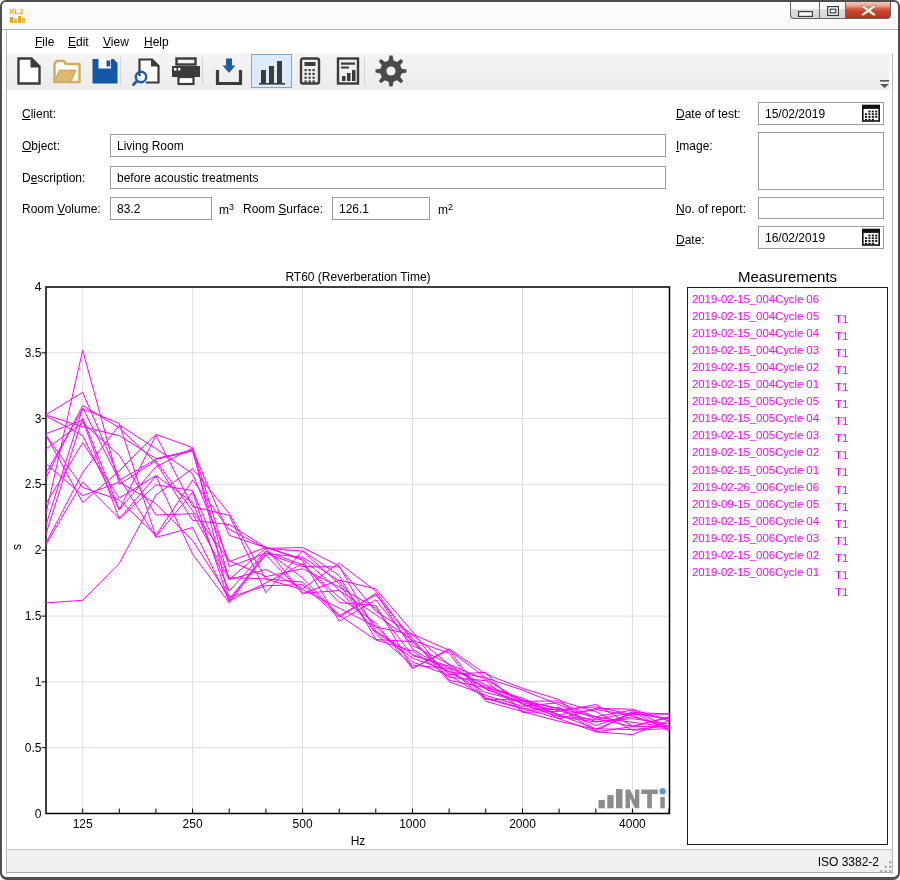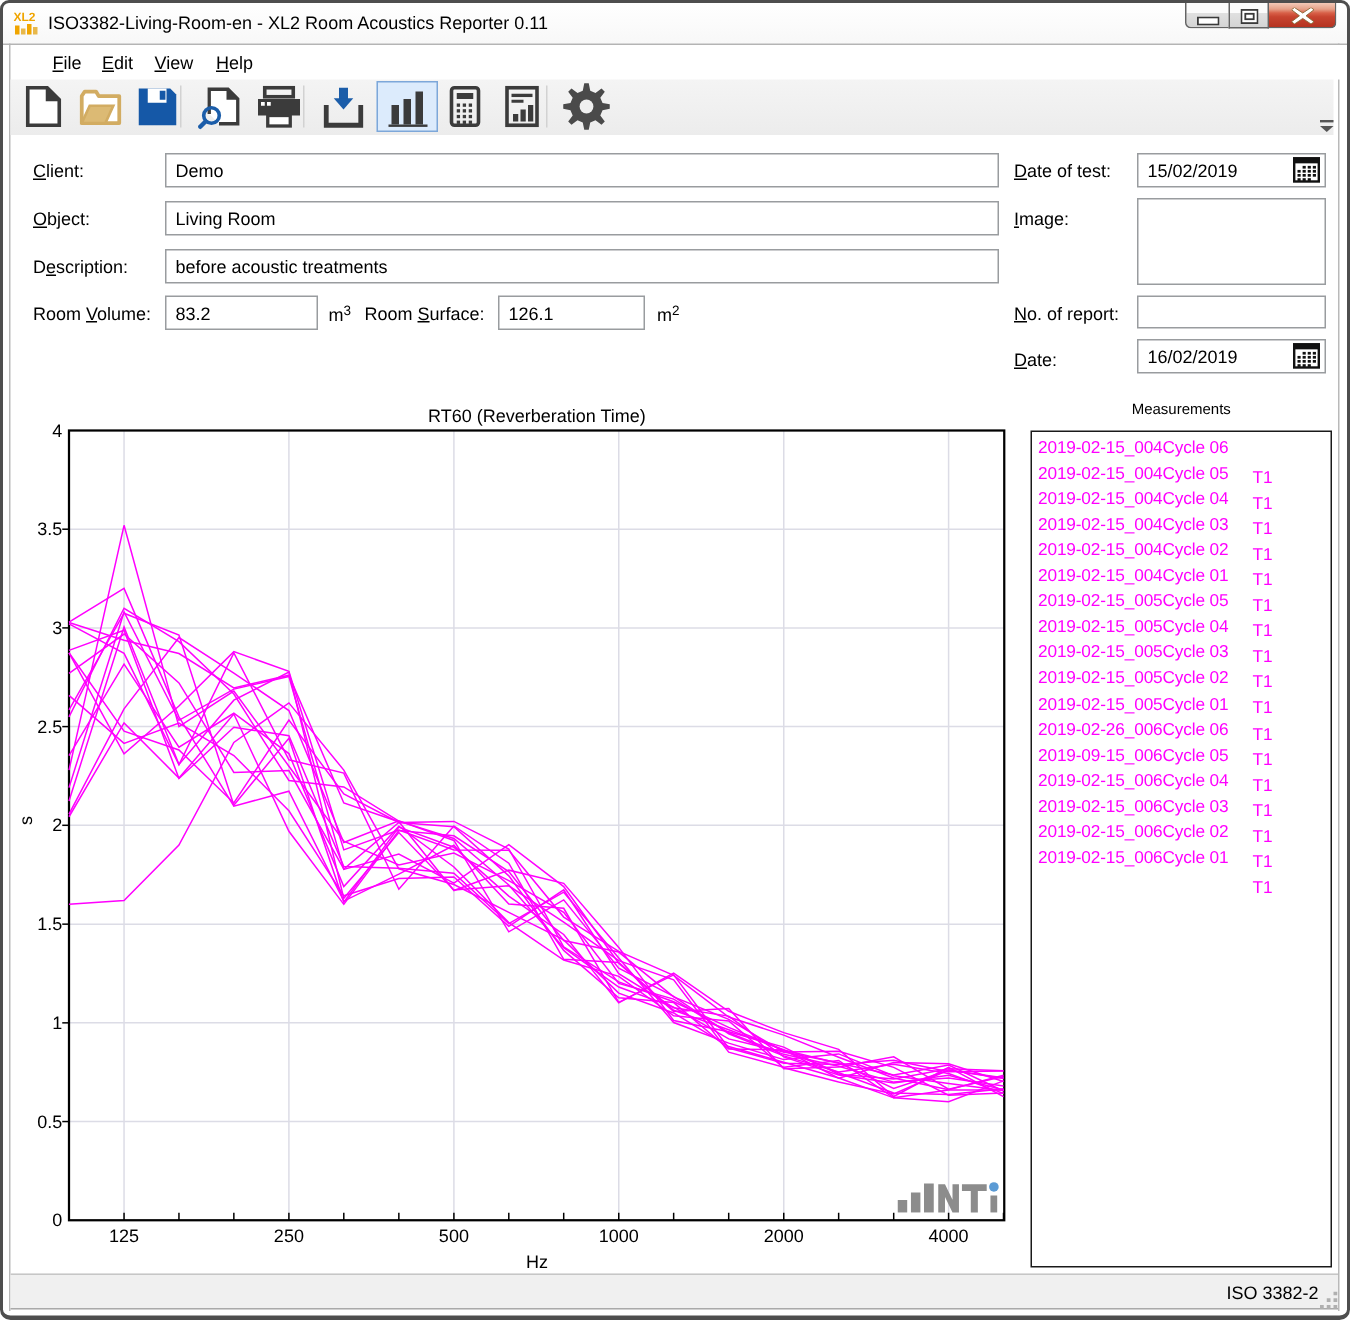--- a/index.html
+++ b/index.html
@@ -28,42 +28,41 @@
 #tbsel { position:absolute; left:244px; top:1px; width:41px; height:34px; background:#dcebfc; border:1px solid #7da7d9; }
 #tbover { position:absolute; left:871px; top:27px; width:14px; height:10px; color:#444; }
 
 .lbl { position:absolute; font-size:12px; color:#000; }
 .inp { position:absolute; border:1px solid #999c9f; background:#fff; font-size:12px; padding:4px 0 0 6px; }
 .sup { font-size:9px; vertical-align:4px; }
 
 #chartsvg { position:absolute; left:0; top:260px; }
 #chartsvg text { font-family:"Liberation Sans",sans-serif; font-size:12px; fill:#000; }
 
-#meas-title { position:absolute; left:687px; top:268px; width:201px; text-align:center; font-size:10px; }
+#meas-title { position:absolute; left:687px; top:268px; width:201px; text-align:center; font-size:15px; }
 #measbox { position:absolute; left:687px; top:287px; width:201px; height:558px; border:1px solid #1a1a1a; background:#fff; }
 .mrow { position:absolute; left:692px; height:17px; font-size:11.5px; letter-spacing:-0.1px; color:#ff00ff; white-space:pre; }
 .mrow .t1 { position:absolute; left:143px;margin-top:20px; }
 
 #statusbar { position:absolute; left:7px; top:849px; width:885px; height:24px; background:#f0f0f0; border-top:1px solid #c6c6c6; border-bottom:1px solid #a9a9a9; font-size:12px; }
 #st-l { position:absolute; left:2px; top:5px; }
 #st-r { position:absolute; right:13px; top:5px; }
 u { text-decoration:underline; }
 </style></head>
 <body>
 <div id="win">
 
   <div id="titlebar"></div>
   <svg class="abs" style="left:9px;top:7px" width="17" height="17" viewBox="0 0 17 17">
     <text x="0" y="7" font-family="Liberation Sans" font-size="8" font-weight="bold" fill="#f0a500">XL2</text>
     <rect x="1" y="10" width="3" height="6" fill="#f0a500"></rect>
       <rect x="5" y="12" width="3" height="4" fill="#e8b84a"></rect>
     <rect x="9" y="9" width="3" height="7" fill="#f0a500"></rect>
       <rect x="13" y="11" width="3" height="5" fill="#e8b84a"></rect>
   </svg>
-  <div id="apptitle">ISO3382-Living-Room-en - XL2 Room Acoustics Reporter 0.11</div>
   <div id="wbtns">
     <div id="wb-min" class="wb"></div>
     <div id="wb-max" class="wb"></div>
     <div id="wb-close" class="wb"></div>
     <svg class="abs" style="left:8px;top:10px" width="15" height="6">
         <rect x="0.6" y="0.6" width="13.8" height="4.8" fill="#fff" stroke="#3a3a3a" stroke-width="1.2"></rect>
       </svg>
     <svg class="abs" style="left:37px;top:5px" width="12" height="10">
         <rect x="0.6" y="0.6" width="10.8" height="8.8" fill="#fff" stroke="#3a3a3a" stroke-width="1.2"></rect>
         <rect x="3.2" y="3.2" width="5.6" height="3.6" fill="none" stroke="#3a3a3a" stroke-width="1.2"></rect>
@@ -156,21 +155,20 @@
     <div class="tsep" style="left:113px"></div>
     <div class="tsep" style="left:195px"></div>
     <div class="tsep" style="left:357px"></div>
     <svg id="tbover" width="14" height="10">
         <rect x="2" y="0" width="9" height="1.6" fill="#555"></rect>
         <path d="M2 4 L11 4 L6.5 8 Z" fill="#555"></path>
       </svg>
   </div>
 
   <div class="lbl" style="left:22px;top:107px"><u>C</u>lient:</div>
-  <div class="inp" style="left:110px;top:102px;width:556px;height:23px">Demo</div>
   <div class="lbl" style="left:22px;top:139px"><u>O</u>bject:</div>
   <div class="inp" style="left:110px;top:134px;width:556px;height:23px">Living Room</div>
   <div class="lbl" style="left:22px;top:171px">D<u>e</u>scription:</div>
   <div class="inp" style="left:110px;top:166px;width:556px;height:23px">before acoustic treatments</div>
   <div class="lbl" style="left:22px;top:202px">Room <u>V</u>olume:</div>
   <div class="inp" style="left:110px;top:197px;width:102px;height:23px">83.2</div>
   <div class="lbl" style="left:219px;top:202px">m<span class="sup">3</span></div>
   <div class="lbl" style="left:243px;top:202px">Room <u>S</u>urface:</div>
   <div class="inp" style="left:332px;top:197px;width:98px;height:23px">126.1</div>
   <div class="lbl" style="left:438px;top:202px">m<span class="sup">2</span></div>

